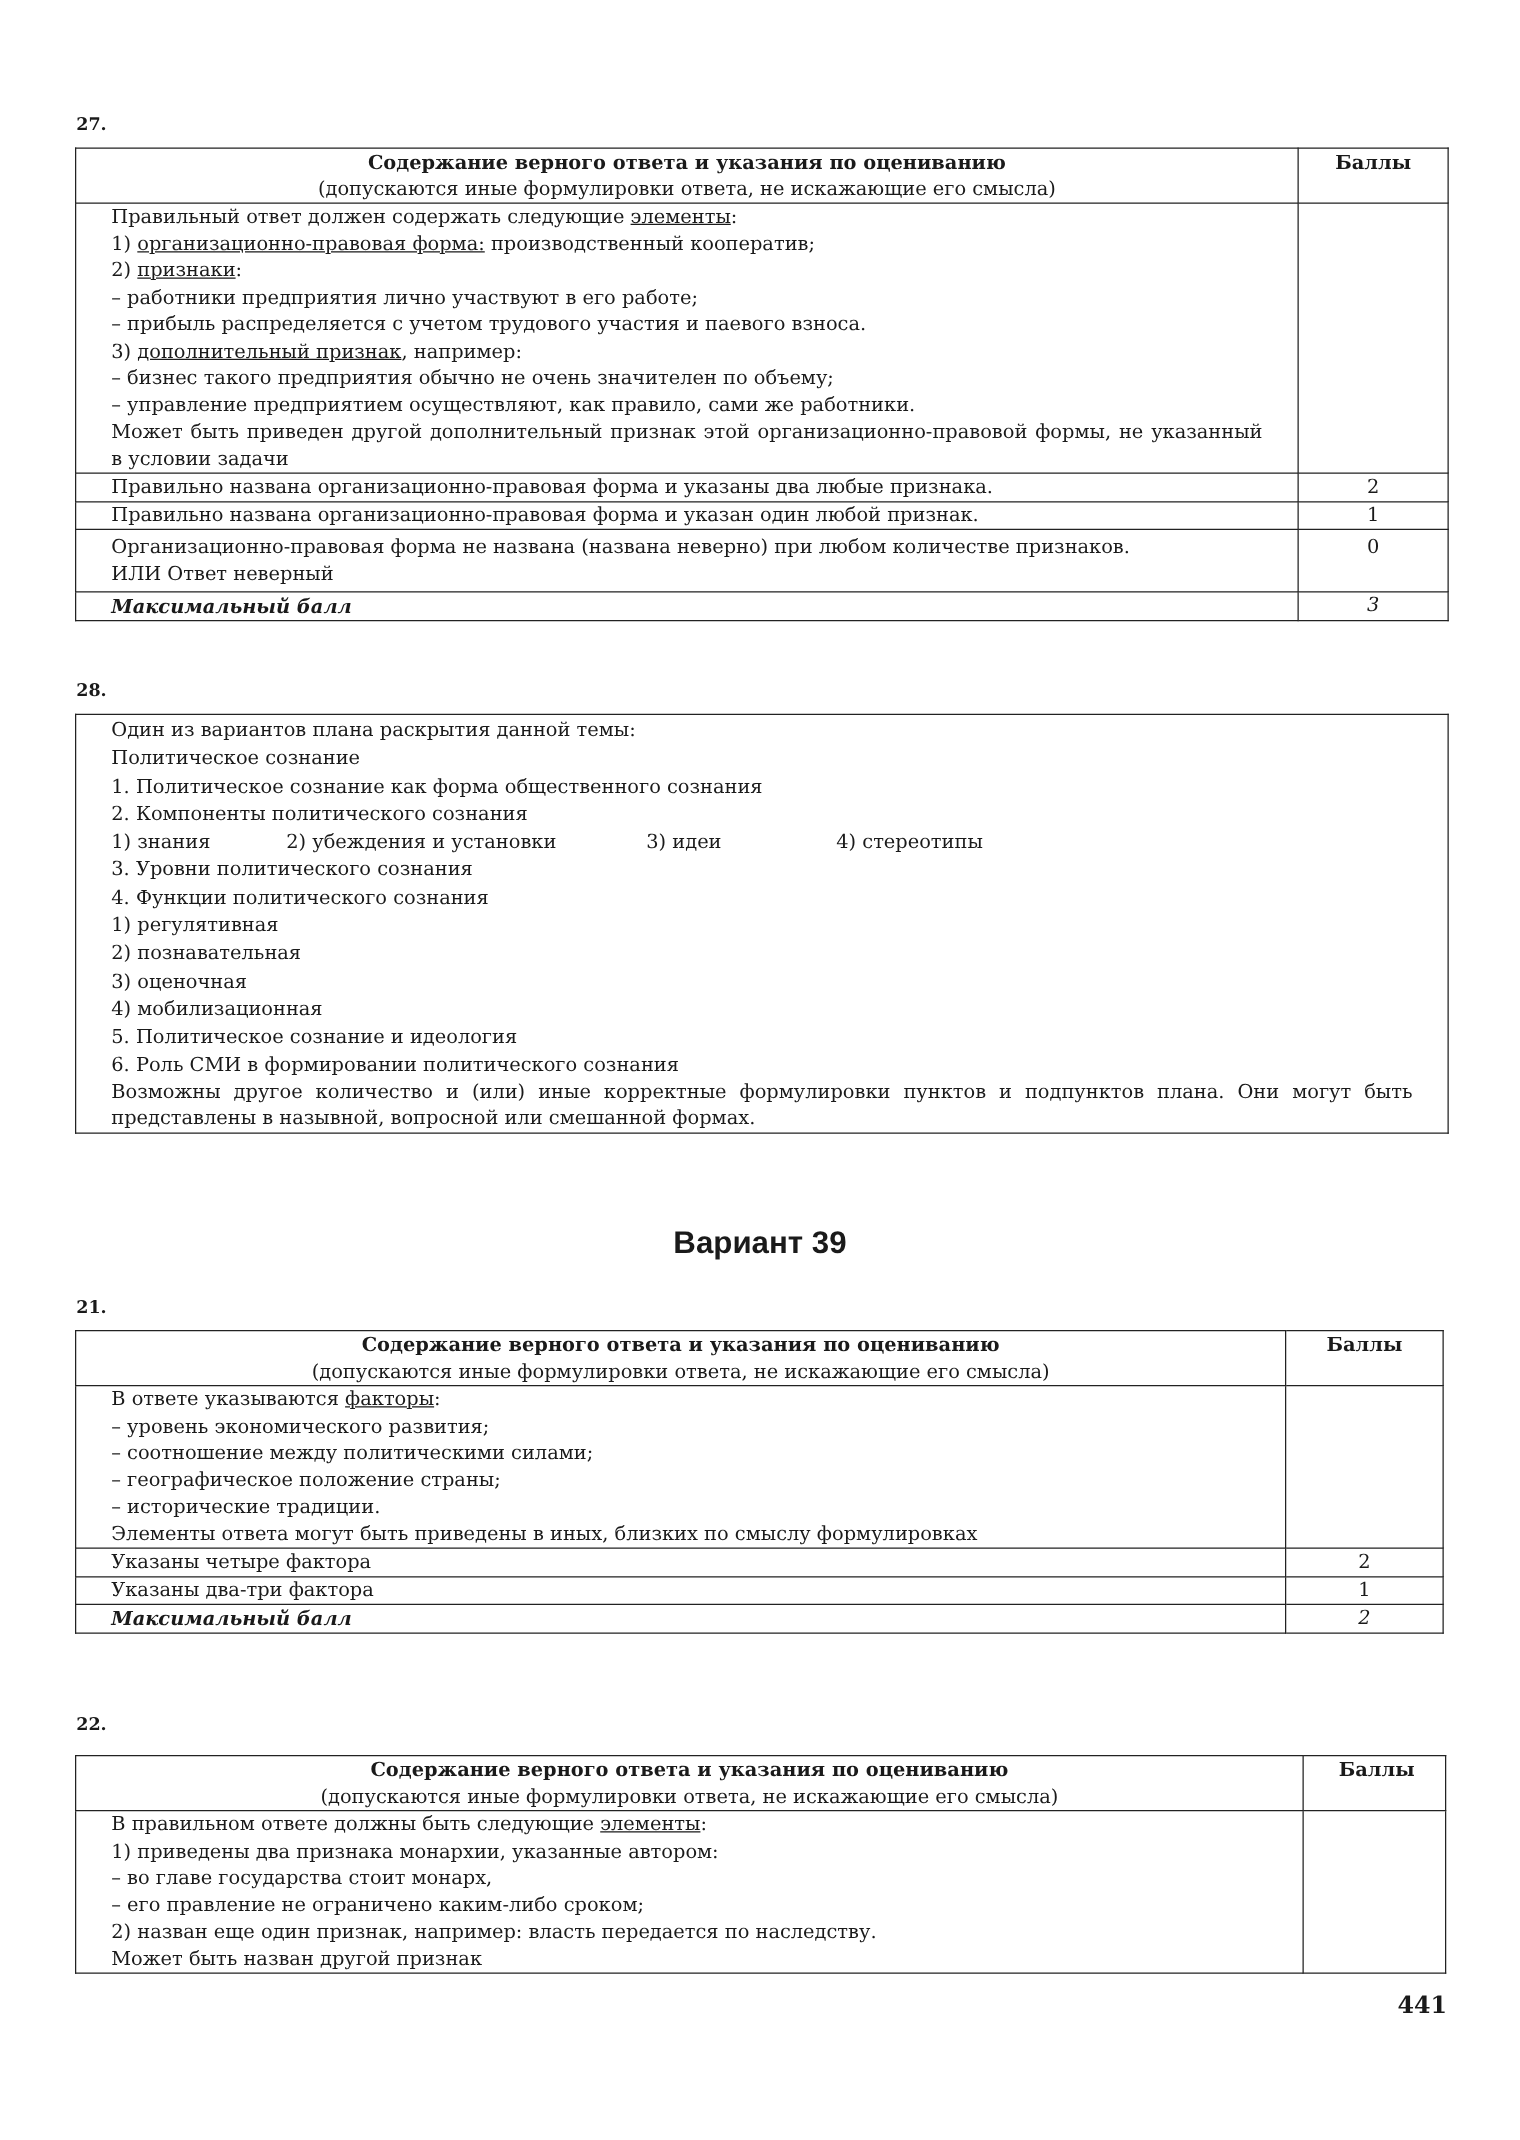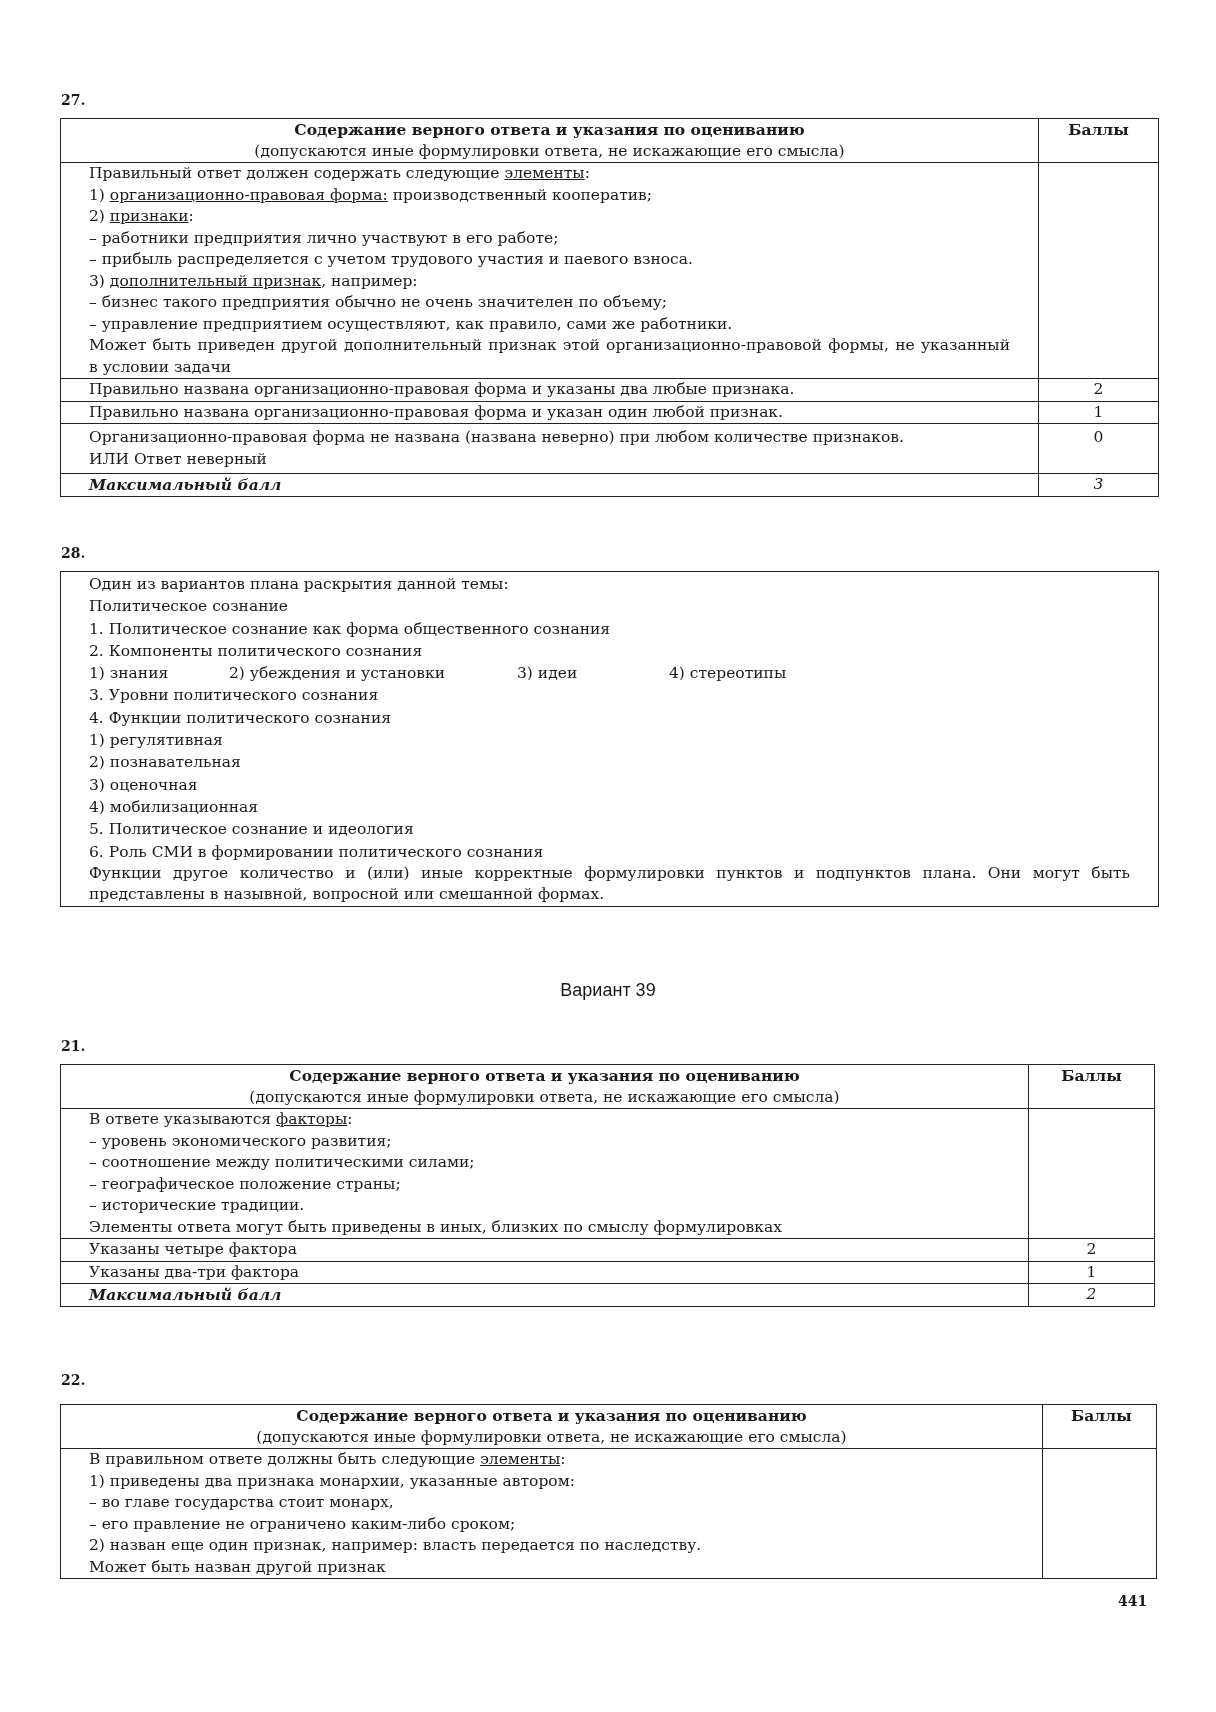--- a/index.html
+++ b/index.html
@@ -18,23 +18,23 @@
   td.hdr .b { font-weight: bold; }
   td.pts { text-align: center; font-weight: normal; }
   td.ptshdr { text-align: center; font-weight: bold; padding-top: 1px; }
   td.maxlbl { text-align: left; font-style: italic; font-weight: bold; }
   td.maxval { text-align: center; font-style: italic; }
   .line { display: block; white-space: nowrap; }
   .wrap { white-space: normal; text-align: justify; }
   .u { text-decoration: underline; }
   .variant {
     position: absolute; left: 0; width: 1216px; top: 980px; text-align: center;
-    font-family: "Liberation Sans", "DejaVu Sans", sans-serif; font-weight: normal; font-size: 18px;
+    font-family: "Liberation Sans", "DejaVu Sans", sans-serif; font-weight: bold; font-size: 25px;
   }
-  .pageno { position: absolute; left: 1118px; top: 1593px; font-weight: bold; font-size: 14px; }
+  .pageno { position: absolute; left: 1118px; top: 1593px; font-weight: bold; font-size: 19px; }
   .cols span { display: inline-block; }
 </style>
 </head>
 <body>
 
 <div class="qnum" style="top:92px;">27.</div>
 <table class="grid" style="left:60px; top:118px; width:1098px;">
   <colgroup>
       <col style="width:978px">
       <col style="width:120px">
@@ -103,21 +103,21 @@
         <span style="width:140px">1) знания</span><span style="width:288px">2) убеждения и установки</span><span style="width:152px">3) идеи</span><span>4) стереотипы</span>
       </span>
       <span class="line">3. Уровни политического сознания</span>
       <span class="line">4. Функции политического сознания</span>
       <span class="line">1) регулятивная</span>
       <span class="line">2) познавательная</span>
       <span class="line">3) оценочная</span>
       <span class="line">4) мобилизационная</span>
       <span class="line">5. Политическое сознание и идеология</span>
       <span class="line">6. Роль СМИ в формировании политического сознания</span>
-      <span class="line wrap" style="line-height:21px;">Функции другое количество и (или) иные корректные формулировки пунктов и подпунктов плана. Они могут быть представлены в назывной, вопросной или смешанной формах.</span>
+      <span class="line wrap" style="line-height:21px;">Возможны другое количество и (или) иные корректные формулировки пунктов и подпунктов плана. Они могут быть представлены в назывной, вопросной или смешанной формах.</span>
     </td>
   </tr>
 </tbody>
   </table>
 
 <div class="variant">Вариант 39</div>
 
 <div class="qnum" style="top:1038px;">21.</div>
 <table class="grid" style="left:60px; top:1064px; width:1094px;">
   <colgroup>

